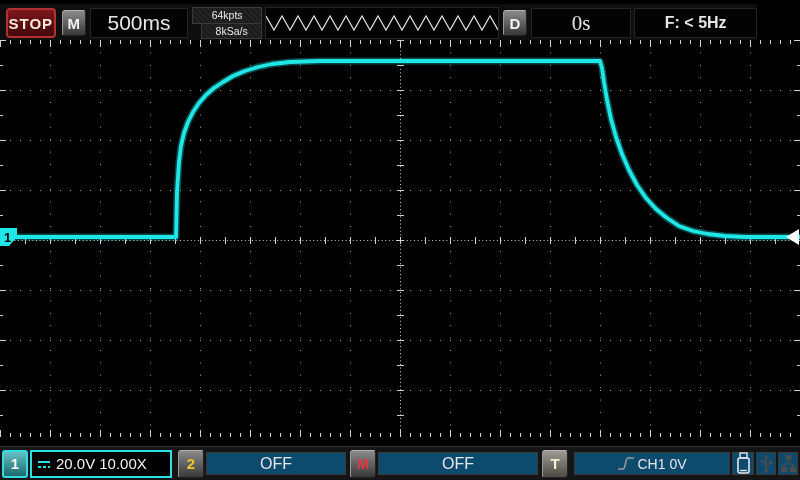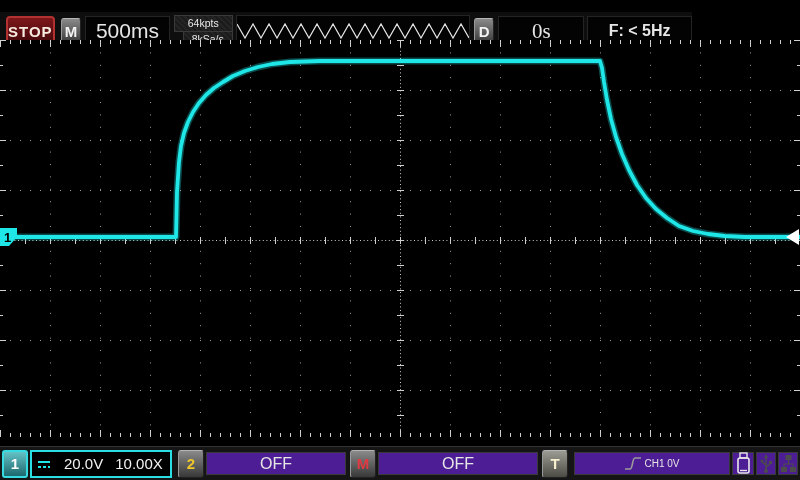--- a/index.html
+++ b/index.html
@@ -1,19 +1,19 @@
 <!DOCTYPE html>
 <html><head>
 <meta charset="utf-8">
 <style>
   html,body{margin:0;padding:0;background:#000;}
   .scope{position:relative;width:800px;height:480px;background:#000;overflow:hidden;
          font-family:"Liberation Sans",sans-serif;color:#e6e6e6;}
   
-  .topbar{position:absolute;top:12px;left:0;width:692px;height:40px;background:#0e0e0e;
+  .topbar{position:absolute;top:4px;left:0;width:757px;height:40px;background:#0e0e0e;
           border-bottom:2px solid #a21caf;box-sizing:border-box;display:flex;align-items:center;}
   .panel{background:#030303;border:1px solid #242424;height:30px;box-sizing:border-box;
          display:flex;align-items:center;justify-content:center;font-size:21px;}
   .btn{display:flex;align-items:center;justify-content:center;font-weight:bold;
        background:linear-gradient(180deg,#8a8a8a,#383838);
        border:1px solid #222;border-top-color:#b5b5b5;border-left-color:#999;
        border-radius:3px;box-sizing:border-box;}
   .btn.sq{width:26px;height:26px;font-size:15px;color:#f2f2f2;}
   .stop{width:50px;height:26px;margin-left:6px;border:2px solid #b23131;border-radius:4px;
         background:linear-gradient(180deg,#7c161a,#43090c);color:#f7ebdf;font-size:15px;
@@ -27,34 +27,34 @@
   .memrow+.memrow{border-top:none;margin-left:9px;}
   .zig{margin-left:3px;width:236px;height:32px;}
   .dbtn{margin-left:4px;}
   .offs{margin-left:4px;width:110px;font-family:Liberation Serif, serif;}
   .freq{margin-left:3px;width:134px;font-size:16px;font-weight:bold;}
   
   .display{position:absolute;top:40px;left:0;width:800px;height:406px;background:#000;}
   
   .bottombar{position:absolute;top:446px;left:0;width:800px;height:34px;background:#151515;
              border-top:1px solid #333;box-sizing:border-box;display:flex;align-items:center;}
-  .bpanel{background:#4c1d95;border:1px solid #3a3a3a;height:23px;box-sizing:border-box;
+  .bpanel{background:#0c4a6e;border:1px solid #3a3a3a;height:23px;box-sizing:border-box;
           display:flex;align-items:center;justify-content:center;font-size:16px;}
   .bbtn{width:26px;height:28px;font-size:15px;}
   .ch1btn{margin-left:2px;background:linear-gradient(180deg,#64c2c6,#1c686e);
           border:2px solid #35dbe0;color:#ffffff;}
   .ch1val{margin-left:2px;width:142px;height:28px;background:#000;border:2px solid #2adfe3;
-          box-sizing:border-box;display:flex;align-items:center;font-size:15px;gap:12px;
+          box-sizing:border-box;display:flex;align-items:center;font-size:15px;gap:4px;
           padding-left:5px;color:#f2f2f2;}
   .ch2btn{margin-left:6px;color:#ecc62a;}
   .off1{margin-left:2px;width:140px;}
   .mathbtn{margin-left:4px;color:#e23a42;}
   .off2{margin-left:2px;width:160px;}
   .tbtn{margin-left:4px;color:#f6f0cf;background:linear-gradient(180deg,#9b9b93,#4c4c45);}
-  .trig{margin-left:6px;width:156px;font-size:10px;}
+  .trig{margin-left:6px;width:156px;font-size:14px;}
   .icpanel{margin-left:2px;width:22px;}
   .icpanel2{margin-left:2px;width:20px;}
 </style>
 </head>
 <body>
 
 <div class="scope">
 
   <header class="topbar">
     <div class="stop">STOP</div>

